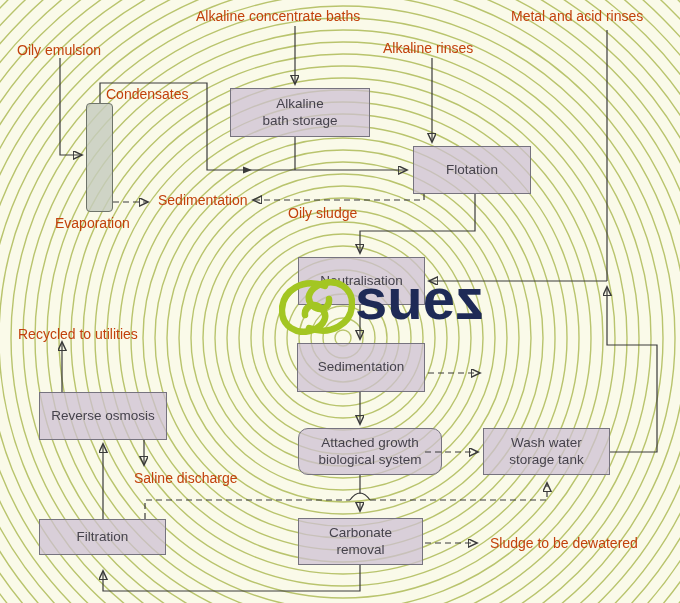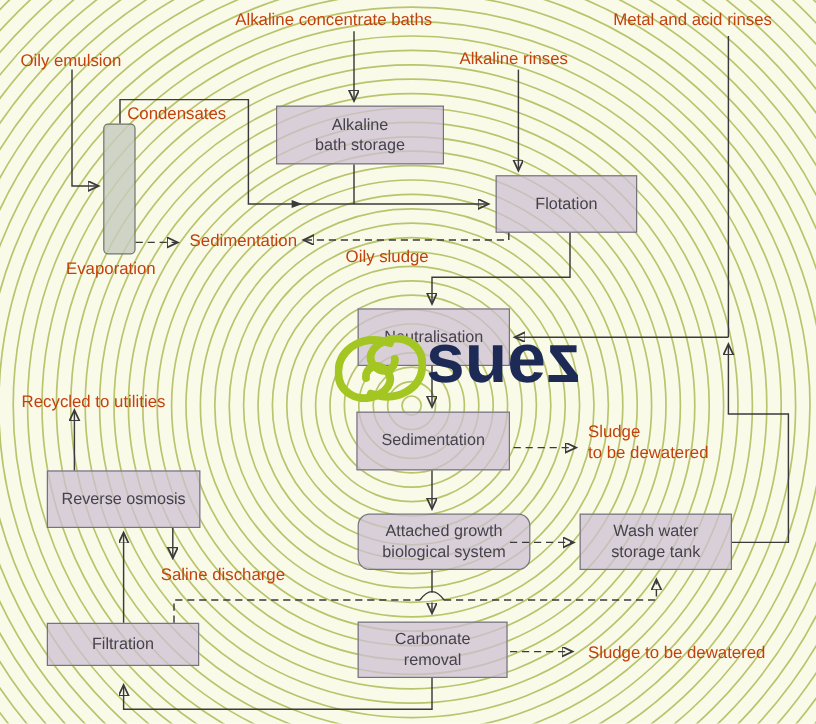--- a/index.html
+++ b/index.html
@@ -110,22 +110,20 @@
   <div class="lbl" style="left:17px;top:41px;">Oily emulsion</div>
   <div class="lbl" style="left:106px;top:85px;">Condensates</div>
   <div class="lbl" style="left:196px;top:7px;">Alkaline concentrate baths</div>
   <div class="lbl" style="left:383px;top:39px;">Alkaline rinses</div>
   <div class="lbl" style="left:511px;top:7px;">Metal and acid rinses</div>
   <div class="lbl" style="left:158px;top:191px;">Sedimentation</div>
   <div class="lbl" style="left:288px;top:204px;">Oily sludge</div>
   <div class="lbl" style="left:55px;top:214px;">Evaporation</div>
   <div class="lbl" style="left:18px;top:325px;">Recycled to utilities</div>
   <div class="lbl" style="left:134px;top:469px;">Saline discharge</div>
-  <div class="lbl" style="left:490px;top:350px;">Sludge
-to be dewatered</div>
   <div class="lbl" style="left:490px;top:534px;">Sludge to be dewatered</div>
 
   <svg id="lines-svg" width="680" height="603">
     <defs>
       <marker id="ah" markerWidth="9" markerHeight="8" refX="6.5" refY="3.5" orient="auto">
         <path d="M0,0 L7.5,3.5 L0,7 Z" fill="#3a3a3a" stroke="none"></path>
       </marker>
     </defs>
 
     <path d="M60,58 V155 H81" marker-end="url(#ah)"></path>

